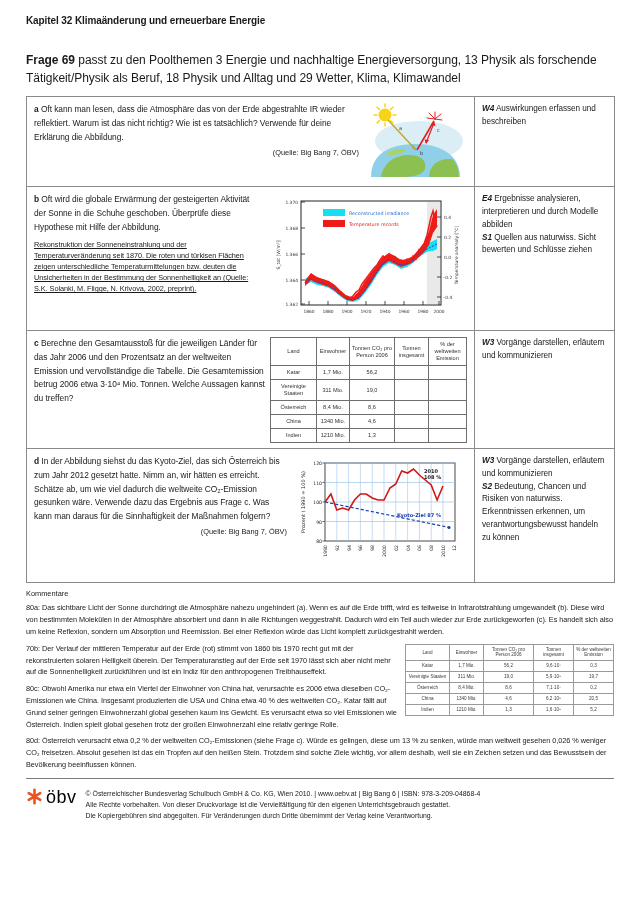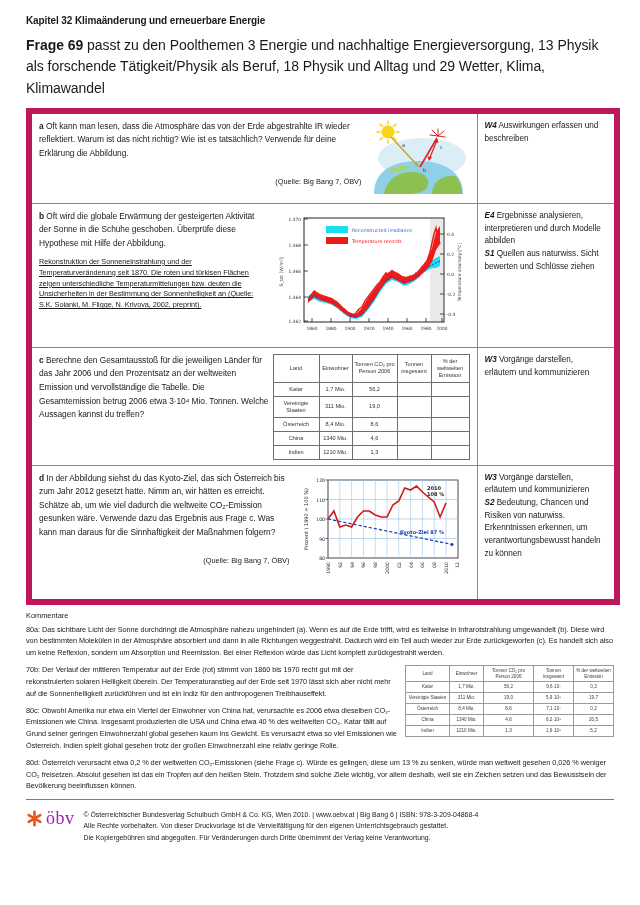--- a/index.html
+++ b/index.html
@@ -23,32 +23,32 @@
     padding-top: 26px;
     letter-spacing: .1px;
   }
   .chapter-title {
     font-size: 10px;
     font-weight: bold;
     margin-top: 15px;
     letter-spacing: -.1px;
   }
   .frage-line {
-    font-size: 14px;
-    margin-top: 9px;
+    font-size: 12px;
+    margin-top: 25px;
     line-height: 1.52;
     letter-spacing: -.05px;
   }
   .frage-line b { font-weight: bold; }
 
   
   .qtable {
     margin-top: 9px;
     width: 588px;
-    border: 6px solid #be185d;
+    border: 1px solid #be185d;
     border-collapse: collapse;
     table-layout: fixed;
   }
   .qtable > tbody > tr > td {
     border: 1px solid #8a8a8a;
     vertical-align: top;
     padding: 6px 7px 5px 7px;
   }
   .col-main { width: 448px; }
   .col-comp { width: 140px; }
@@ -62,21 +62,21 @@
   .qsmall {
     font-size: 7.3px;
     line-height: 1.5;
     margin-top: 6px;
     letter-spacing: -.05px;
     text-decoration: underline;
   }
   .quelle {
     font-size: 7.4px;
     text-align: right;
-    margin-top: 16px;
+    margin-top: 4px;
   }
   .comp {
     font-size: 8.2px;
     line-height: 1.55;
     letter-spacing: -.05px;
   }
   .comp b { font-weight: bold; font-style: italic; }
   .comp .blk { display: block; }
 
   .row-flex { display: flex; align-items: flex-start; gap: 4px; }
@@ -162,24 +162,24 @@
   }
   .footer {
     display: flex;
     align-items: flex-start;
     gap: 9px;
     padding-top: 9px;
   }
   .logo { display: flex; align-items: center; gap: 3px; flex: 0 0 auto; }
   .logo-word {
     font-size: 18px;
-    color: #a21caf;
+    color: #000000;
     letter-spacing: .5px;
     line-height: 1;
-    font-family: Liberation Serif, serif;
+    font-family: Liberation Sans, sans-serif;
     text-align: center;
   }
   .footer-text { font-size: 6.9px; line-height: 1.62; color: #1a1a1a; }
 </style>
 </head>
 <body>
 
 <div class="page">
 
 

